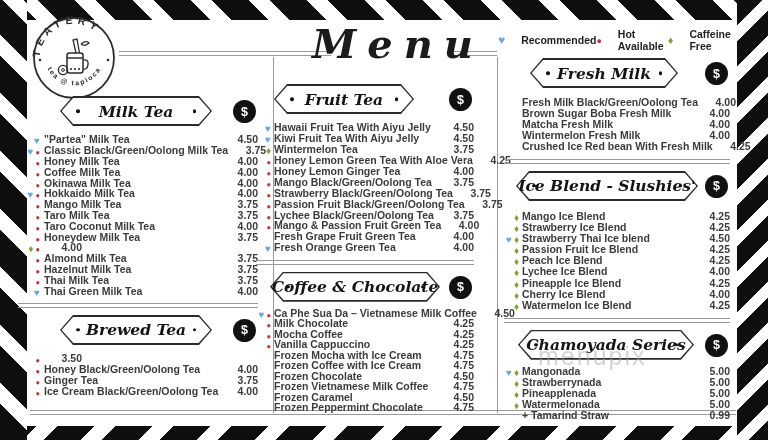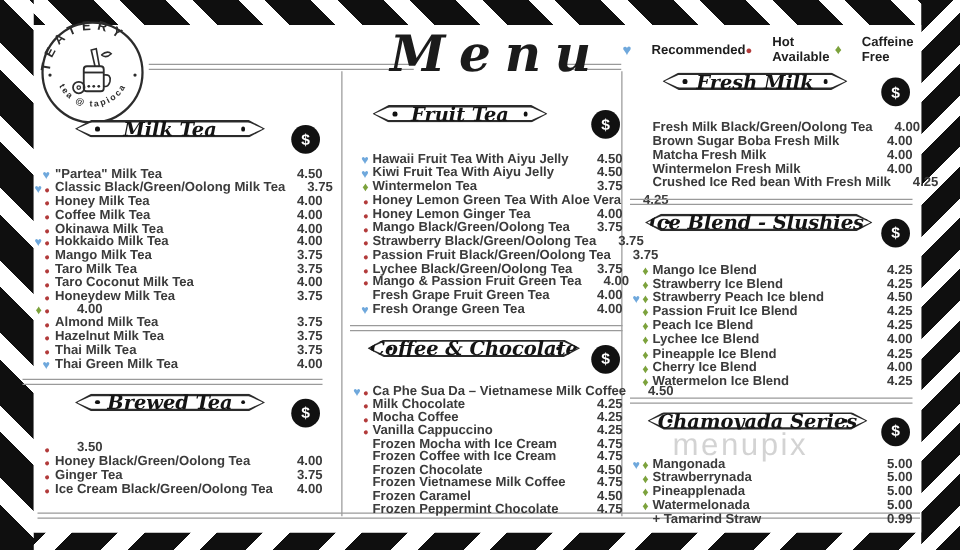--- a/index.html
+++ b/index.html
@@ -39,25 +39,25 @@
   .legend .ic-caffeine-free::before{font-size:11px;}
 
   
   .vdiv{position:absolute;width:1.3px;background:#9a9a9a;top:57px;height:356px;z-index:3;}
   .vdiv.v1{left:273px;} .vdiv.v2{left:497px;}
   .bottomline{position:absolute;left:30px;top:410px;width:706px;z-index:3;}
 
   
   .col{position:absolute;z-index:4;}
   .col1{left:18px;top:96px;width:240px;}
-  .col2{left:280px;top:84px;width:218px;}
+  .col2{left:256px;top:84px;width:218px;}
   .col3{left:504px;top:58px;width:226px;}
 
   .sec-head{position:relative;height:32px;}
-  .banner{position:relative;height:14px;background:#2a2a2a;
+  .banner{position:relative;height:30px;background:#2a2a2a;
     clip-path:polygon(0 50%,13px 0,calc(100% - 13px) 0,100% 50%,calc(100% - 13px) 100%,13px 100%);}
   .banner::before{content:"";position:absolute;inset:1.6px;background:#fff;
     clip-path:polygon(0 50%,12px 0,calc(100% - 12px) 0,100% 50%,calc(100% - 12px) 100%,12px 100%);}
   .banner .btitle{position:absolute;inset:0;display:flex;align-items:center;justify-content:center;
     font-family:"DejaVu Serif",serif;font-style:italic;font-weight:700;font-size:15.5px;
     color:#141414;white-space:nowrap;}
   .bdot{position:absolute;top:50%;width:3.5px;height:3.5px;border-radius:50%;background:#111;
     transform:translateY(-50%);z-index:1;}
   .bdot.l{left:16px;} .bdot.r{right:16px;}
   .badge{position:absolute;right:2px;top:4px;width:23px;height:23px;border-radius:50%;
@@ -586,21 +586,21 @@
             </span>
             <span class="name">Strawberry Ice Blend</span>
             <span class="price">4.25</span>
           </div>
 
           <div class="item">
             <span class="icons">
               <span class="ic ic-recommended"></span>
               <span class="ic ic-caffeine-free"></span>
             </span>
-            <span class="name">Strawberry Peach Ice blend</span>
+            <span class="name">Strawberry Thai Ice blend</span>
             <span class="price">4.50</span>
           </div>
 
           <div class="item">
             <span class="icons">
               <span class="ic ic-caffeine-free"></span>
             </span>
             <span class="name">Passion Fruit Ice Blend</span>
             <span class="price">4.25</span>
           </div>

